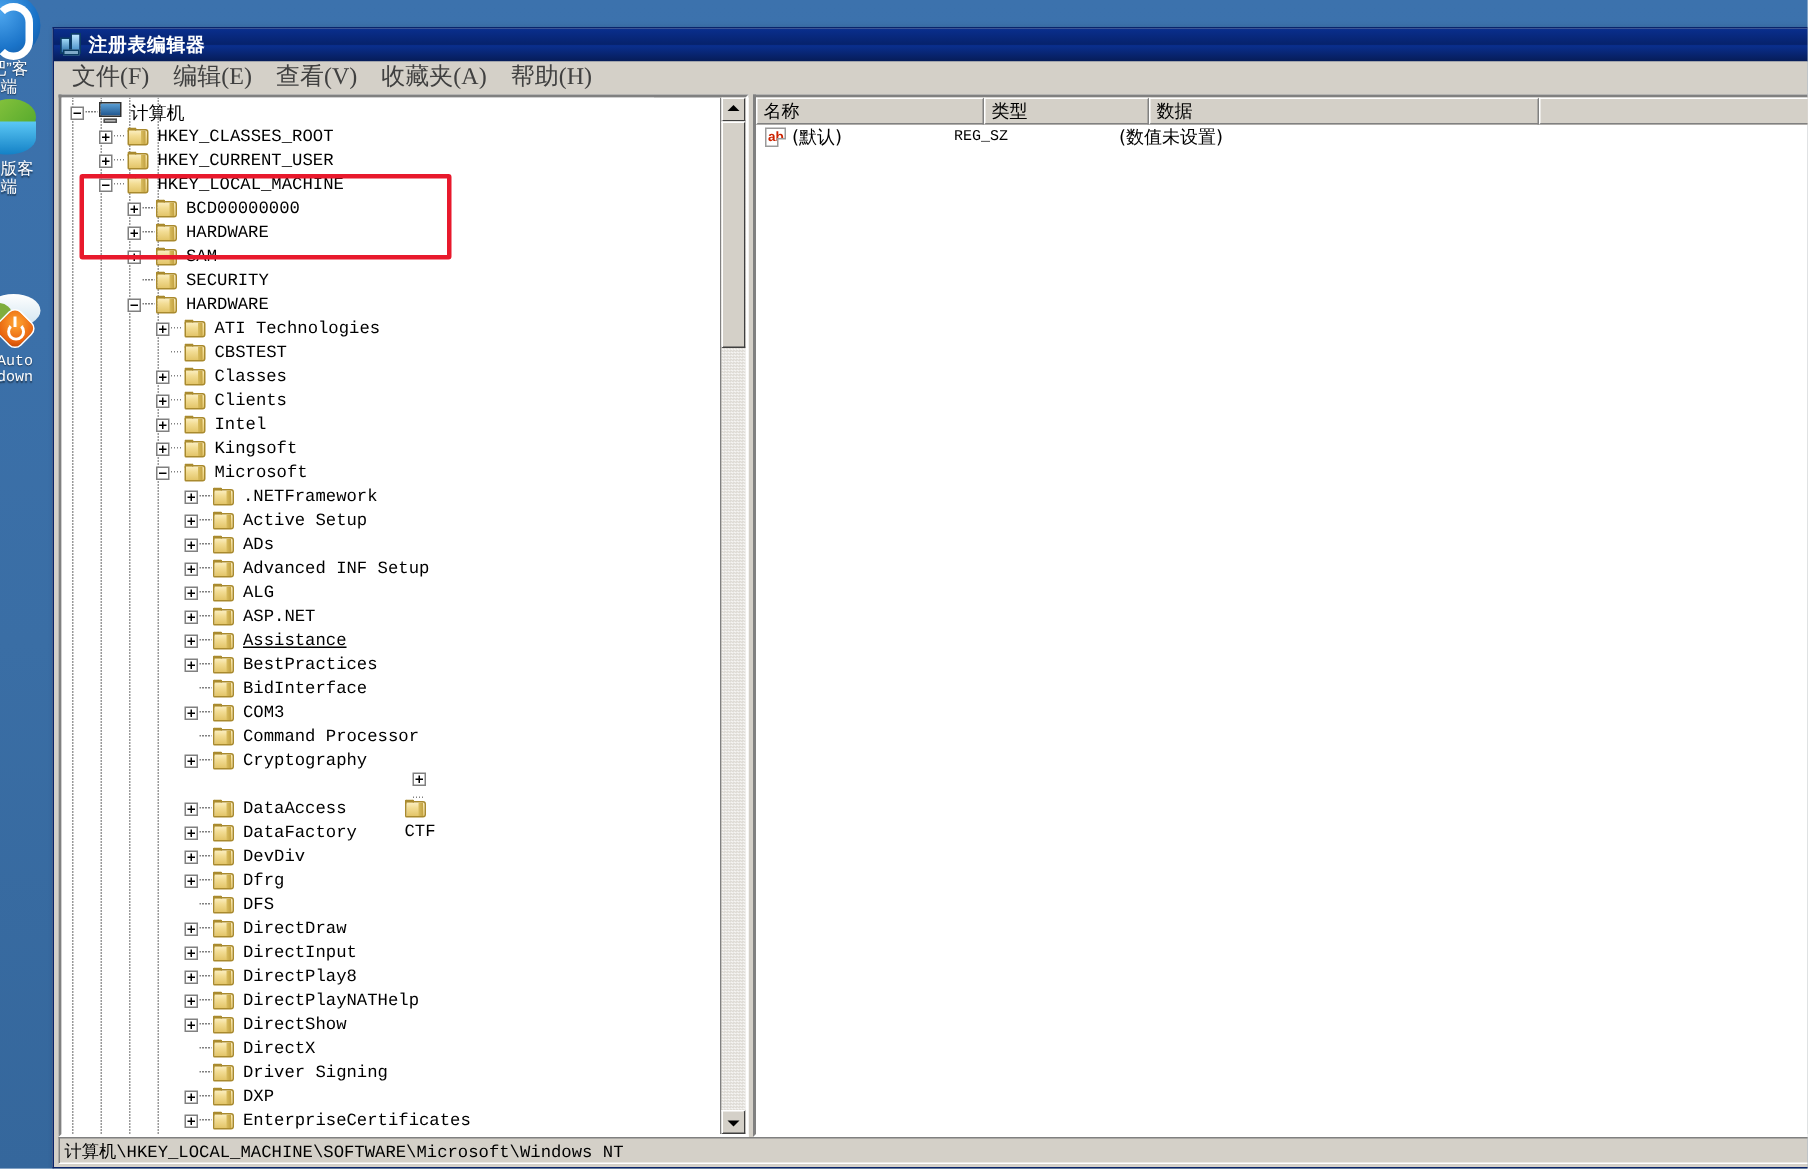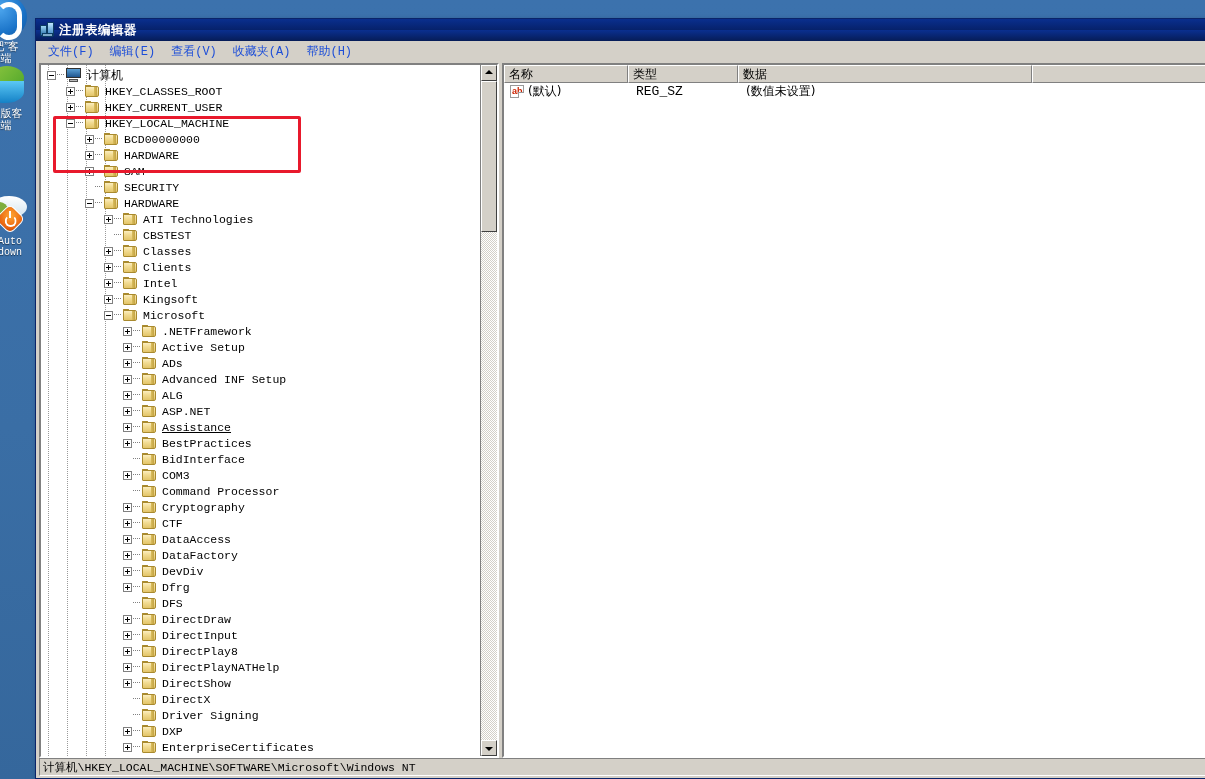--- a/index.html
+++ b/index.html
@@ -150,23 +150,23 @@
     white-space: nowrap;
   }
   #menubar {
     height: 21px; flex: 0 0 21px;
     background: #d4d0c8;
     display: flex; align-items: center;
     padding-left: 4px;
     border-bottom: 1px solid #d4d0c8;
   }
   #menubar .mi {
-    font-size: 12px; color: #1d4ed8;
+    font-size: 16px; color: #404040;
     padding: 2px 8px;
-    font-family: Liberation Mono, monospace;
+    font-family: Liberation Serif, serif;
     white-space: nowrap; cursor: default;
   }
 
   #clientarea {
     flex: 1 1 auto;
     display: flex;
     background: #d4d0c8;
     padding: 1px 0 0 3px;
     min-height: 0;
   }
@@ -322,21 +322,21 @@
     font-size: 12px; color: #000;
     font-family: "DejaVu Sans","Liberation Sans",sans-serif;
     padding: 1px 0 0 4px;
     display: flex; align-items: center;
     white-space: nowrap; cursor: default;
     overflow: hidden;
   }
   .lrow { display: flex; height: 17px; align-items: center; font-size: 11.5px; }
   .lrow .cell {
     font-family: "Liberation Mono","DejaVu Sans Mono",monospace;
-    font-size: 13px;
+    font-size: 10px;
     padding-left: 4px; white-space: nowrap; overflow: hidden;
     display: flex; align-items: center;
   }
   .lrow .cell.cjk { font-family: "DejaVu Sans","Liberation Sans",sans-serif; font-size: 12px; }
   .ab-icon {
     width: 14px; height: 13px; flex: 0 0 14px; margin: 0 4px 0 2px;
     background: #ffffff;
     border: 1px solid #9a9a9a;
     position: relative;
   }
@@ -724,21 +724,21 @@
             <div class="tnode" style="padding-left: 79px;">
               <span class="exp plus"></span>
               <span class="dots"></span>
               <span class="folder">
                 <span class="ft"></span>
                 <span class="fb"></span>
                 <span class="fs"></span>
               </span>
               <span class="tlabel">Cryptography</span>
             </div>
-            <div class="tnode" style="padding-left: 79px;">
+            <div class="tnode" style="padding-left: 79px; flex-direction: column;">
               <span class="exp plus"></span>
               <span class="dots"></span>
               <span class="folder">
                 <span class="ft"></span>
                 <span class="fb"></span>
                 <span class="fs"></span>
               </span>
               <span class="tlabel">CTF</span>
             </div>
             <div class="tnode" style="padding-left: 79px;">
@@ -886,23 +886,23 @@
           <div class="sbtn up"></div>
           <div class="strack">
             <div class="sthumb"></div>
           </div>
           <div class="sbtn down"></div>
         </div>
       </div>
 
       <div id="listpane">
         <div id="lhead">
-          <div class="hcell" style="width:124px">名称</div>
+          <div class="hcell" style="width:152px">名称</div>
           <div class="hcell" style="width:110px">类型</div>
-          <div class="hcell" style="width:294px">数据</div>
+          <div class="hcell" style="width:260px">数据</div>
           <div class="hcell" style="flex:1 1 auto"></div>
         </div>
         <div class="lrow">
           <div class="cell cjk" style="width:128px">
             <span class="ab-icon"></span>
             <span>(默认)</span>
           </div>
           <div class="cell" style="width:110px">REG_SZ</div>
           <div class="cell cjk" style="width:292px">(数值未设置)</div>
         </div>

